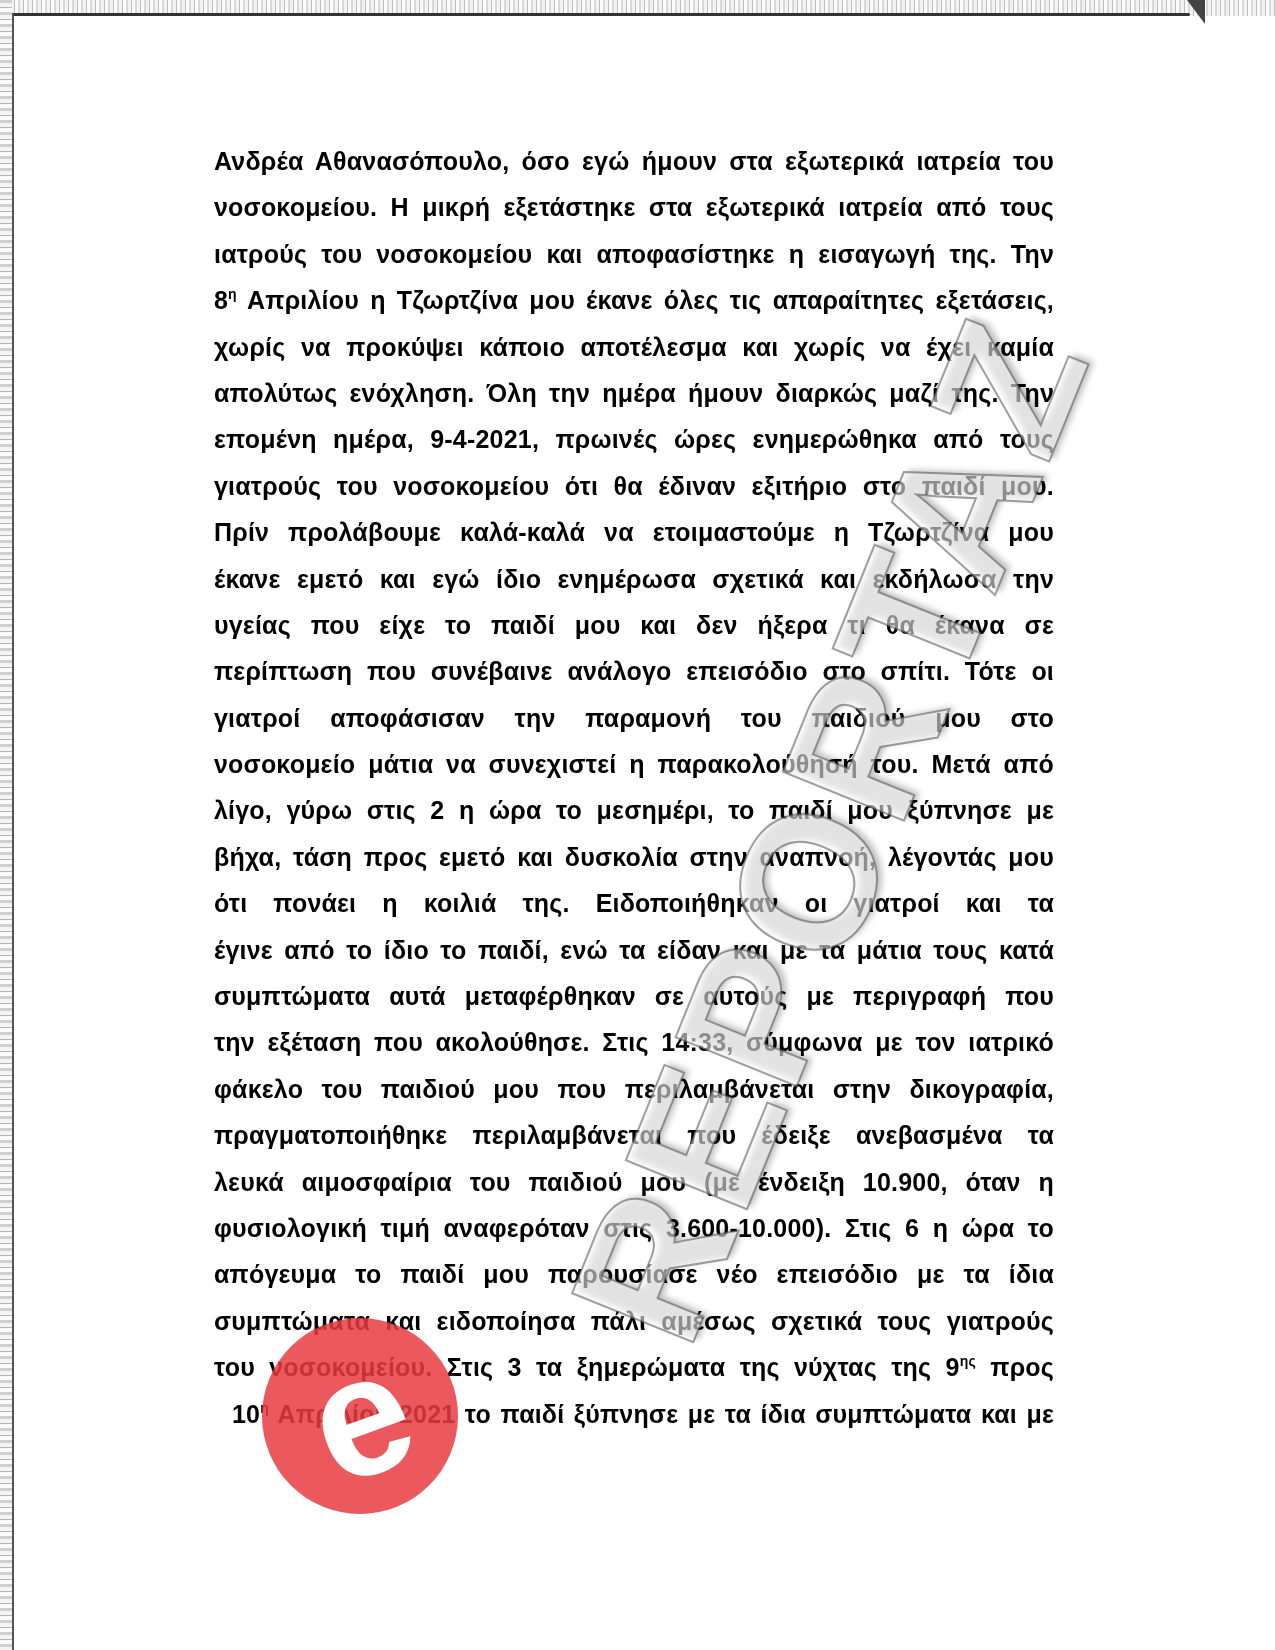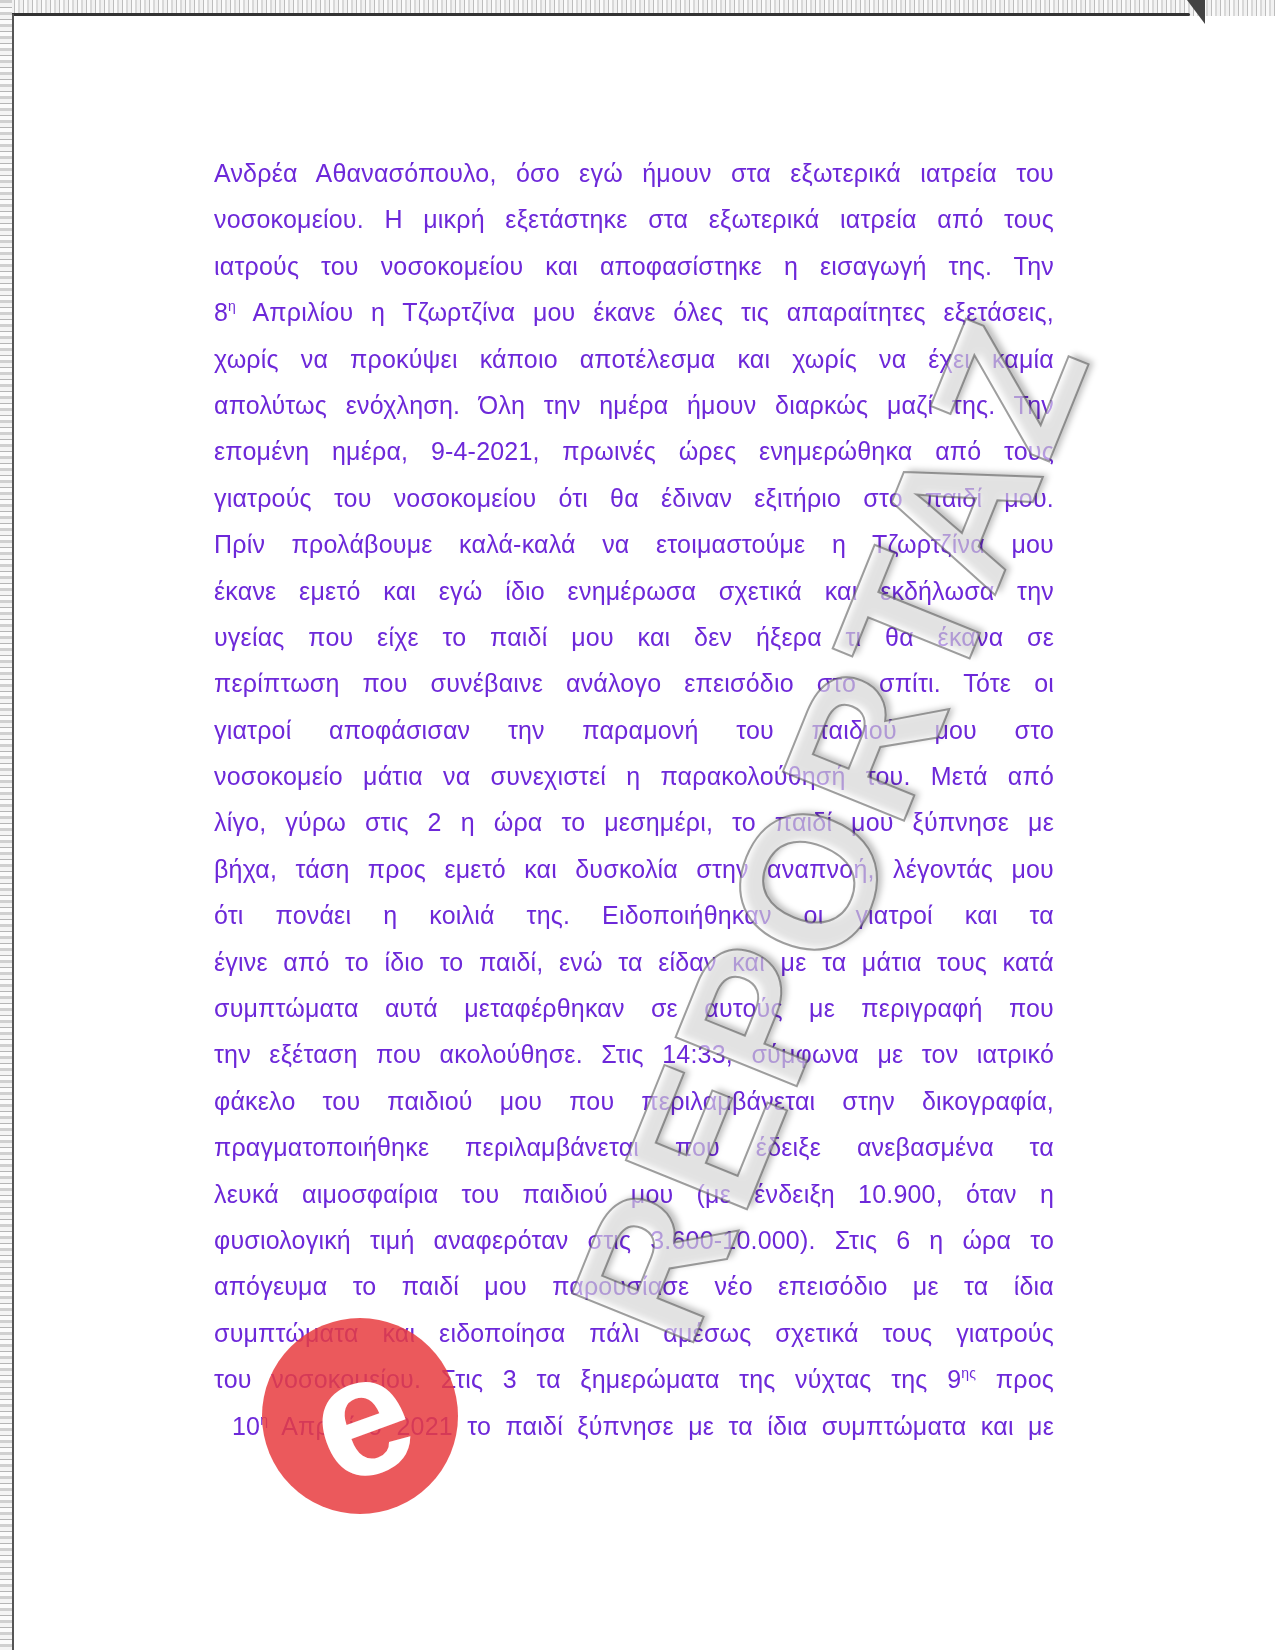--- a/index.html
+++ b/index.html
@@ -21,22 +21,22 @@
       border-left: 18px solid transparent; border-top: 24px solid #444;
     }
     .scan-edge-left {
       position: absolute; left: 0; top: 0; width: 12px; height: 1650px;
       background: repeating-linear-gradient(180deg, #d0d0d0 0 3px, #f4f4f4 3px 7px, #b5b5b5 7px 8px, #fbfbfb 8px 12px);
     }
     .scan-edge-left-line {
       position: absolute; left: 12px; top: 14px; width: 2px; height: 1636px; background: #555;
     }
     .page-text {
-      position: absolute; left: 214px; top: 150px; width: 840px;
-      color: #6d28d9; font-size: 25px;
+      position: absolute; left: 214px; top: 138px; width: 840px;
+      color: #000000; font-size: 25px; font-weight: bold;
     }
     .line {
       height: 46.4px; line-height: 46.4px; white-space: nowrap;
       text-align: justify; text-align-last: justify;
       letter-spacing: 0.2px;
     }
     .line.last { text-align-last: justify; padding-left: 18px; }
     sup { font-size: 14px; line-height: 0; vertical-align: 10px; }
     .watermark {
       position: absolute; left: 290px; top: 720px;

